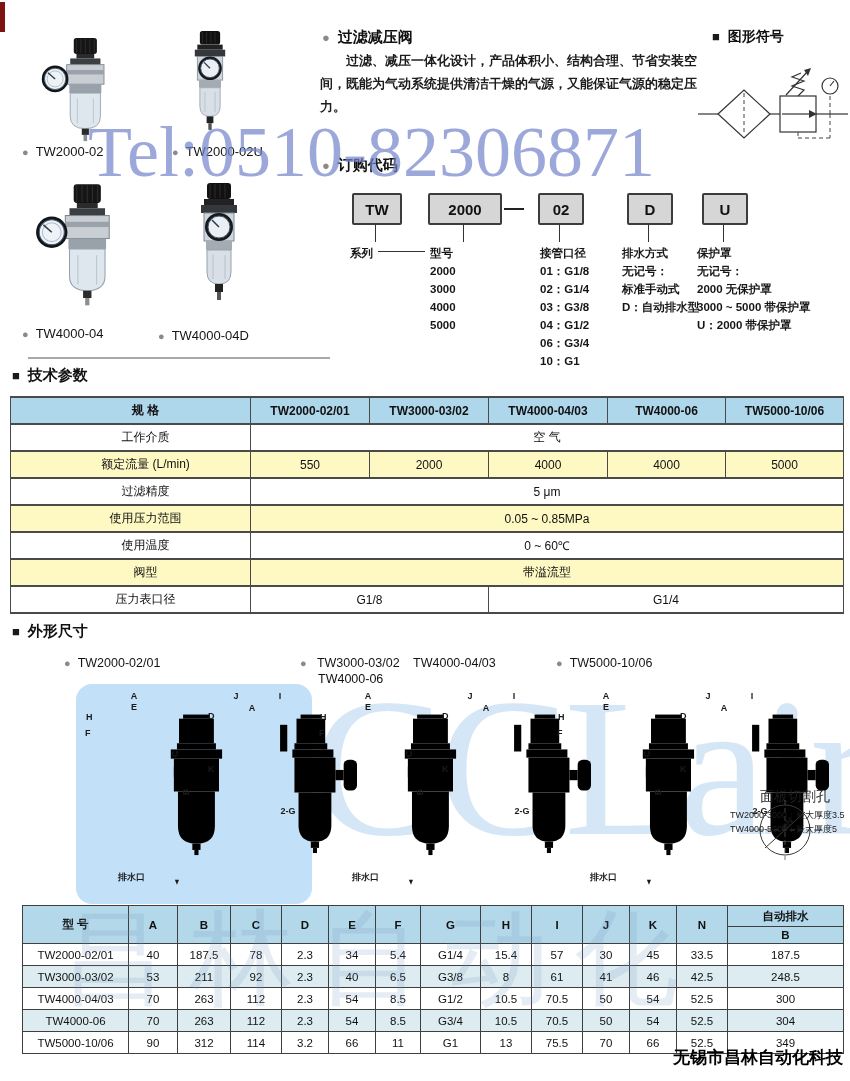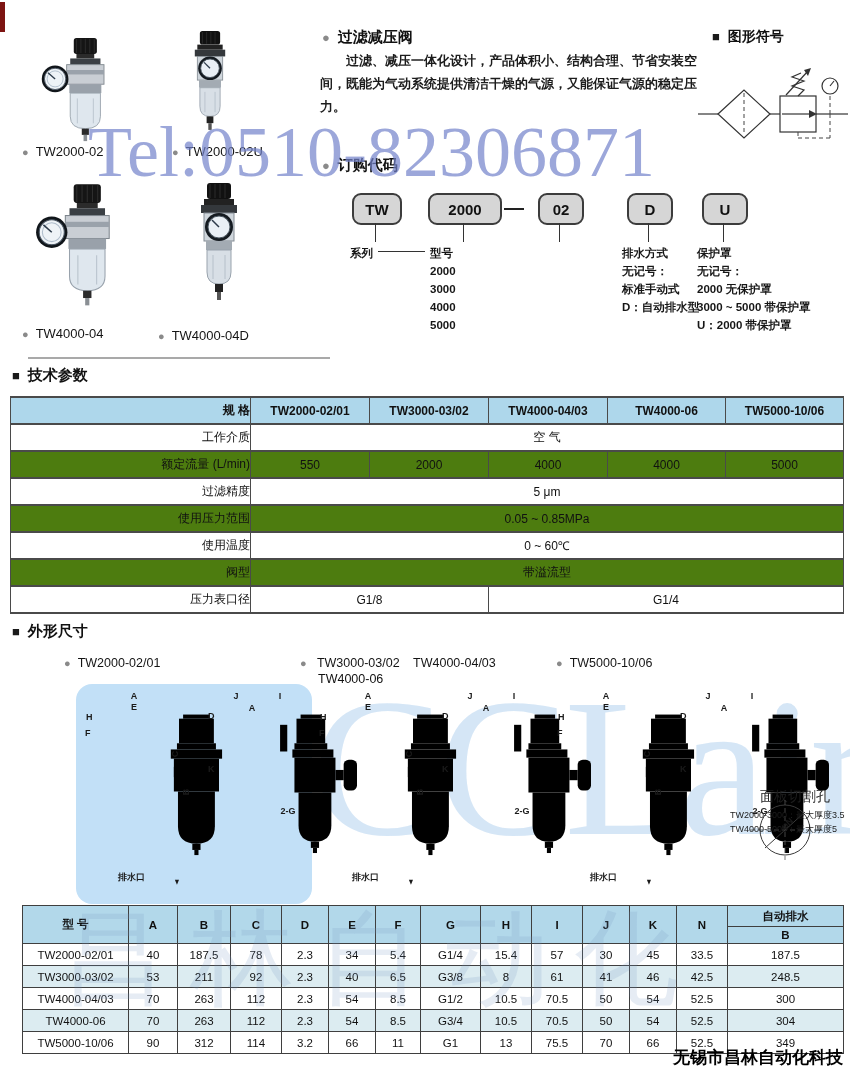--- a/index.html
+++ b/index.html
@@ -21,34 +21,34 @@
   .sq-title::before{content:"■";margin-right:8px;font-size:13px;color:#1a1a1a}
   .dot-title::before{content:"●";margin-right:8px;font-size:13px;color:#8a8a8a}
   .cap{position:absolute;font-size:13px;color:#151515}
   .cap::before{content:"●";margin-right:7px;font-size:11px;color:#8a8a8a}
   .cap2{font-size:12.5px}
   
   .intro-desc{position:absolute;left:320px;top:50px;width:396px;font-size:13px;
       font-weight:600;line-height:1.75;text-indent:2em;color:#1c1c1c}
   
   .ocode-box{position:absolute;height:28px;background:#d6d6d6;border:2px solid #3c3c3c;
-      border-radius:9px;font-size:15px;font-weight:bold;display:flex;align-items:center;
+      border-radius:2px;font-size:15px;font-weight:bold;display:flex;align-items:center;
       justify-content:center;color:#111}
   .ocode-dash{position:absolute;font-size:20px;font-weight:bold;color:#222}
   .oline{position:absolute;background:#333}
   .oleg{position:absolute;font-size:11.5px;font-weight:600;line-height:18px;color:#161616;white-space:nowrap}
   .oleg div{white-space:nowrap}
   
   table{border-collapse:collapse;table-layout:fixed}
   .tech{position:absolute;left:10px;top:396px;width:833px;font-size:12px;z-index:8}
   .tech td{border:1px solid #4a4a4a;border-top:2px solid #4a4a4a;border-bottom:2px solid #4a4a4a;
       height:25px;text-align:center;padding:0;background:#fff}
-  .tech td.lbl{text-align:right;padding-left:30px}
+  .tech td.lbl{text-align:center;padding-left:30px}
   .tech tr.hd td{background:#aed7eb;font-weight:bold}
-  .tech tr.alt td{background:#4d7c0f}
+  .tech tr.alt td{background:#fef9c3}
   
   .panel{position:absolute;left:76px;top:684px;width:236px;height:220px;background:#c2e0f7;border-radius:16px;z-index:3}
   .dg{position:absolute;width:230px;height:200px;z-index:6;overflow:visible}
   .dg .ln,.cut .ln{stroke:#3a3a3a;fill:none;stroke-width:1}
   .dg .dash,.cut .dash{stroke:#555;fill:none;stroke-width:.8;stroke-dasharray:5 3}
   .dl{font-size:9px;font-weight:600;fill:#1a1a1a;text-anchor:middle;font-family:"Liberation Sans",sans-serif}
   .dls{text-anchor:start}
   .cut-title{position:absolute;left:760px;top:788px;font-size:14px;color:#1d1d1d;z-index:6}
   .cut{position:absolute;left:742px;top:802px;z-index:6;overflow:visible}
   .cut-notes{position:absolute;left:730px;top:808px;width:120px;font-size:9px;line-height:14px;color:#1d1d1d;z-index:6}
@@ -225,20 +225,29 @@
 
   <div class="oleg" style="left:350px;top:244px">
     <div>系列</div>
   </div>
   <div class="oleg" style="left:430px;top:244px">
     <div>型号</div>
     <div>2000</div>
     <div>3000</div>
     <div>4000</div>
     <div>5000</div>
+  </div>
+  <div class="oleg" style="left:540px;top:244px">
+    <div>接管口径</div>
+    <div>01：G1/8</div>
+    <div>02：G1/4</div>
+    <div>03：G3/8</div>
+    <div>04：G1/2</div>
+    <div>06：G3/4</div>
+    <div>10：G1</div>
   </div>
   <div class="oleg" style="left:622px;top:244px">
     <div>排水方式</div>
     <div>无记号：</div>
     <div>标准手动式</div>
     <div>D：自动排水型</div>
   </div>
   <div class="oleg" style="left:697px;top:244px">
     <div>保护罩</div>
     <div>无记号：</div>

